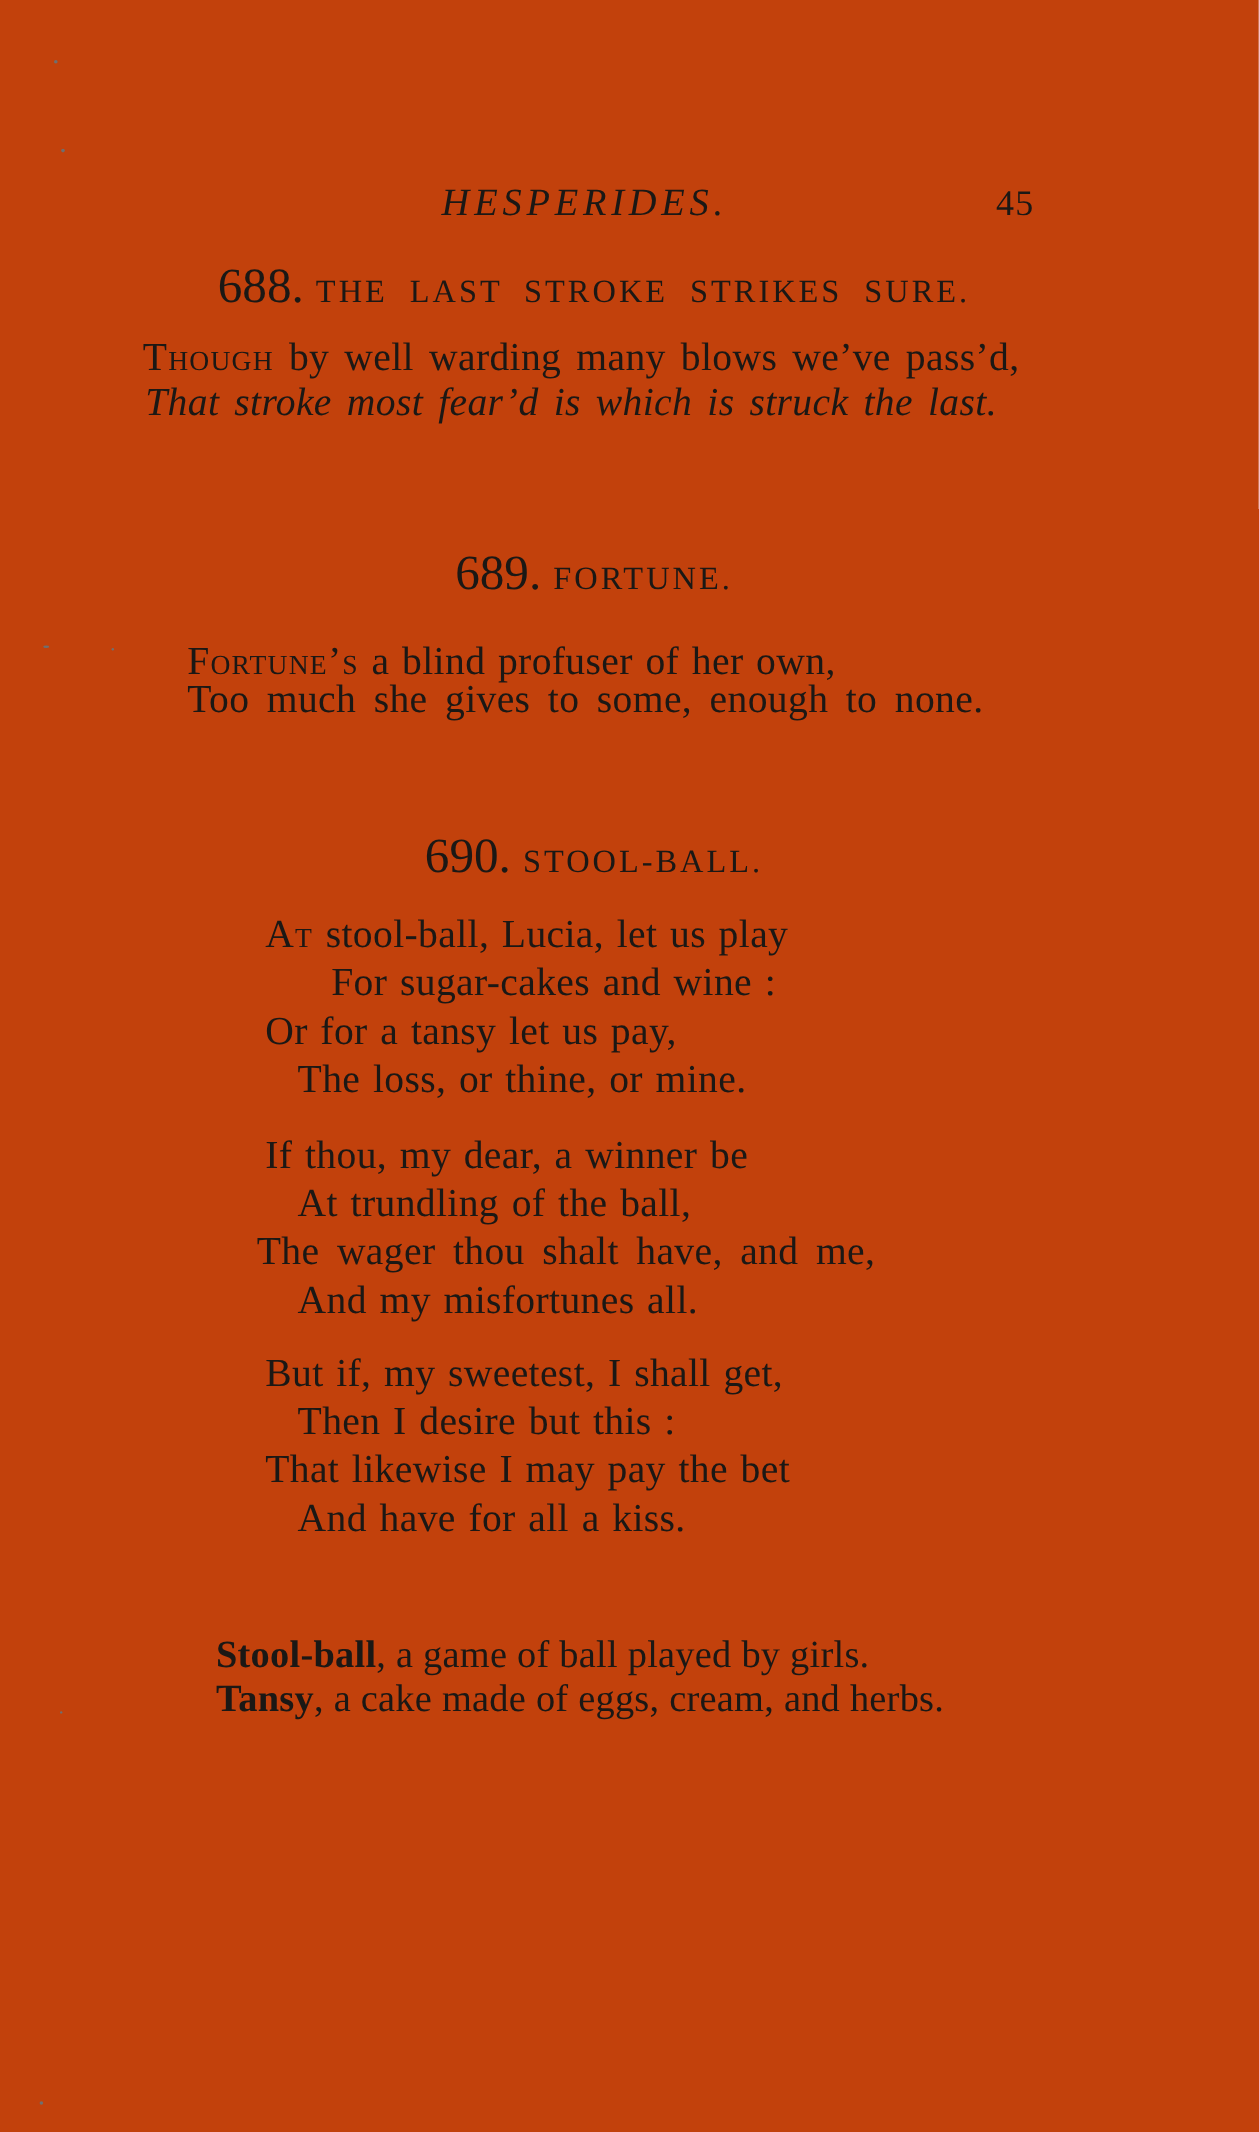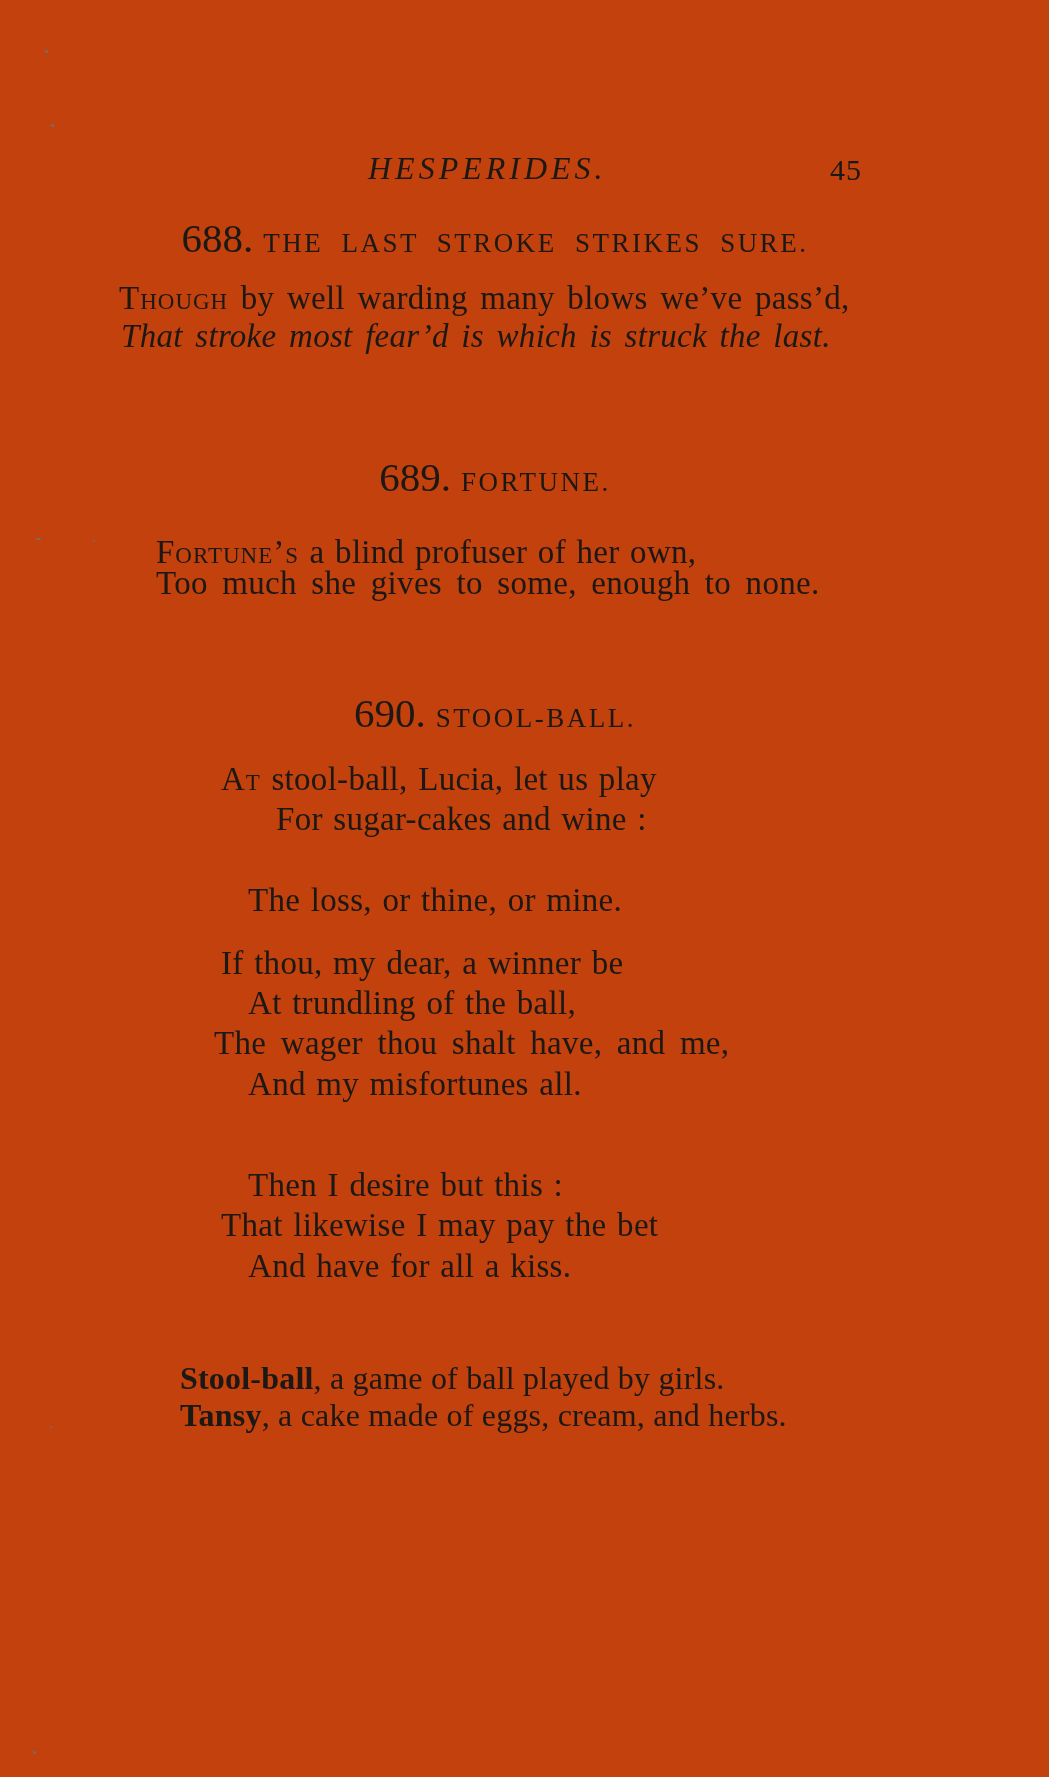--- a/index.html
+++ b/index.html
@@ -101,37 +101,43 @@
   <div class="abs heading h690">
     <span class="hnum">690.</span><span class="htitle">STOOL-BALL.</span>
   </div>
 
   <div class="abs vline" style="left:221px;top:759px;">
     <span class="lead">At</span><span> stool-ball, Lucia, let us play</span>
   </div>
   <div class="abs vline" style="left:248px;top:799px;margin-left:28px;">
     <span>For sugar-cakes and wine :</span>
   </div>
+  <div class="abs vline" style="left:221px;top:840px;">
+    <span>Or for a tansy let us pay,</span>
+  </div>
   <div class="abs vline" style="left:248px;top:880px;">
     <span>The loss, or thine, or mine.</span>
   </div>
 
   <div class="abs vline" style="left:221px;top:943px;">
     <span>If thou, my dear, a winner be</span>
   </div>
   <div class="abs vline" style="left:248px;top:983px;">
     <span>At trundling of the ball,</span>
   </div>
   <div class="abs vline spread" style="left:214px;top:1023px;">
     <span>The wager thou shalt have, and me,</span>
   </div>
   <div class="abs vline" style="left:248px;top:1064px;">
     <span>And my misfortunes all.</span>
   </div>
 
+  <div class="abs vline" style="left:221px;top:1125px;">
+    <span>But if, my sweetest, I shall get,</span>
+  </div>
   <div class="abs vline" style="left:248px;top:1165px;">
     <span>Then I desire but this :</span>
   </div>
   <div class="abs vline" style="left:221px;top:1205px;">
     <span>That likewise I may pay the bet</span>
   </div>
   <div class="abs vline" style="left:248px;top:1246px;">
     <span>And have for all a kiss.</span>
   </div>
 

